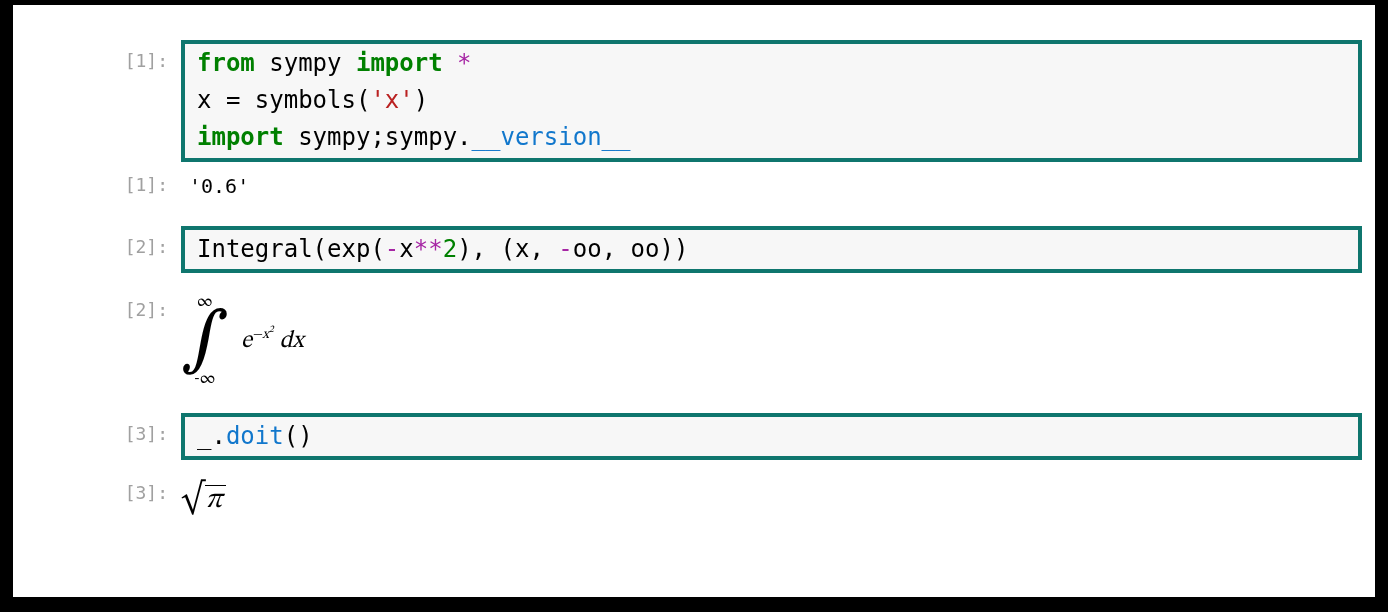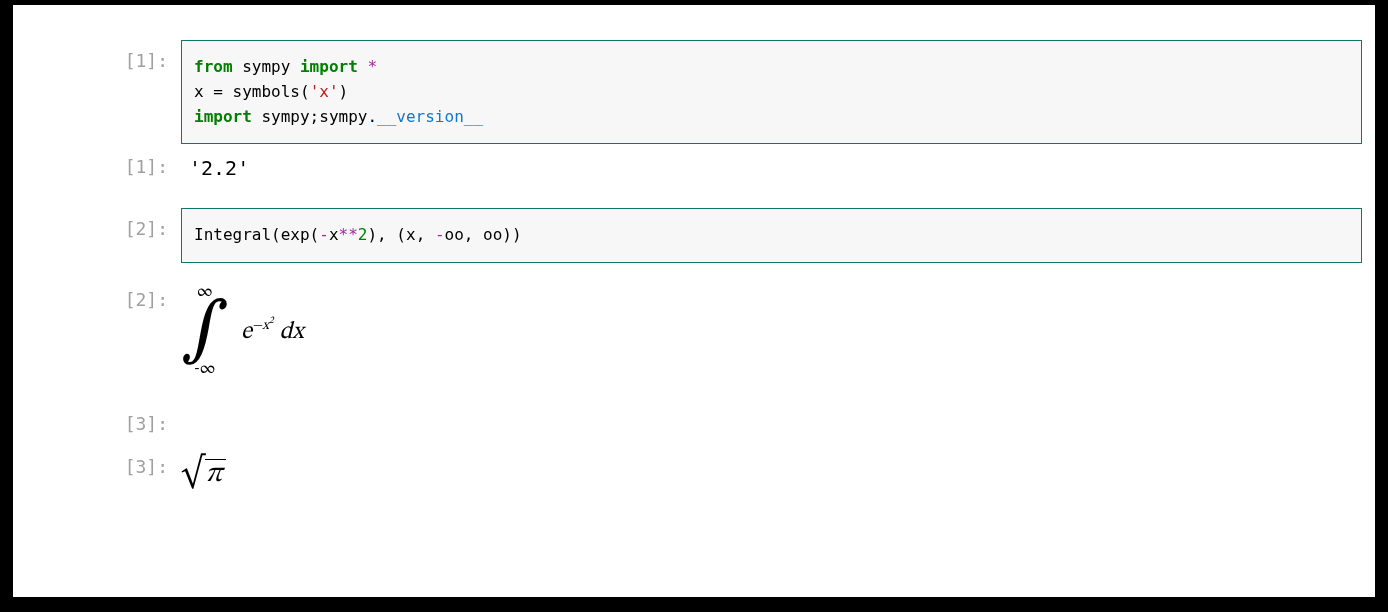--- a/index.html
+++ b/index.html
@@ -38,24 +38,24 @@
     }
     .prompt.out-prompt {
       padding-top: 4px;
     }
     .prompt-bracket {
       color: #a0a0a0;
     }
     .input-area {
       flex: 1;
       background: #f7f7f7;
-      border: 1px solid #0f766e;
-      padding: 14px 12px;
+      border: 4px solid #0f766e;
+      padding: 1px 12px;
       font-family: "SF Mono", Menlo, Monaco, Consolas, monospace;
-      font-size: 16px;
+      font-size: 24px;
       line-height: 1.55;
       white-space: pre;
       color: #000;
     }
     .output-area {
       flex: 1;
       padding: 4px 8px;
       font-family: "SF Mono", Menlo, Monaco, Consolas, monospace;
       font-size: 20px;
       color: #000;
@@ -148,21 +148,21 @@
 
   <div class="cell">
     <div class="prompt"><span class="prompt-bracket">[1]:</span></div>
     <div class="input-area"><span class="kw">from</span> <span class="nm">sympy</span> <span class="kw">import</span> <span class="op-star">*</span>
 <span class="nm">x</span><span class="nm"> = </span><span class="nm">symbols</span><span class="paren">(</span><span class="str">'x'</span><span class="paren">)</span>
 <span class="kw">import</span> <span class="nm">sympy</span><span class="nm">;</span><span class="nm">sympy</span><span class="nm">.</span><span class="attr">__version__</span></div>
   </div>
 
   <div class="cell cell-gap-sm">
     <div class="prompt out-prompt"><span class="prompt-bracket">[1]:</span></div>
-    <div class="output-area">'2.2'</div>
+    <div class="output-area">'0.6'</div>
   </div>
 
   <div class="cell">
     <div class="prompt"><span class="prompt-bracket">[2]:</span></div>
     <div class="input-area"><span class="nm">Integral</span><span class="paren">(</span><span class="nm">exp</span><span class="paren">(</span><span class="op">-</span><span class="nm">x</span><span class="op">**</span><span class="num">2</span><span class="paren">)</span><span class="nm">, </span><span class="paren">(</span><span class="nm">x</span><span class="nm">, </span><span class="op">-</span><span class="nm">oo</span><span class="nm">, </span><span class="nm">oo</span><span class="paren">)</span><span class="paren">)</span></div>
   </div>
 
   <div class="cell cell-gap-md">
     <div class="prompt out-prompt" style="padding-top:18px;"><span class="prompt-bracket">[2]:</span></div>
     <div class="output-area math">
@@ -172,20 +172,21 @@
           <div class="int-sign">∫</div>
           <div class="int-lower">-∞</div>
         </div>
         <div class="integrand"><span>e</span><sup><span>−</span><span>x</span><span class="supsup">2</span></sup><span> dx</span></div>
       </div>
     </div>
   </div>
 
   <div class="cell">
     <div class="prompt"><span class="prompt-bracket">[3]:</span></div>
+    <div class="input-area"><span class="underscore">_</span><span class="nm">.</span><span class="attr">doit</span><span class="paren">(</span><span class="paren">)</span></div>
   </div>
 
   <div class="cell">
     <div class="prompt out-prompt" style="padding-top:14px;"><span class="prompt-bracket">[3]:</span></div>
     <div class="output-area math sqrt">
       <span class="sqrt-expr">
         <span class="sqrt-sign">√</span>
           <span class="sqrt-arg">π</span>
       </span>
     </div>

